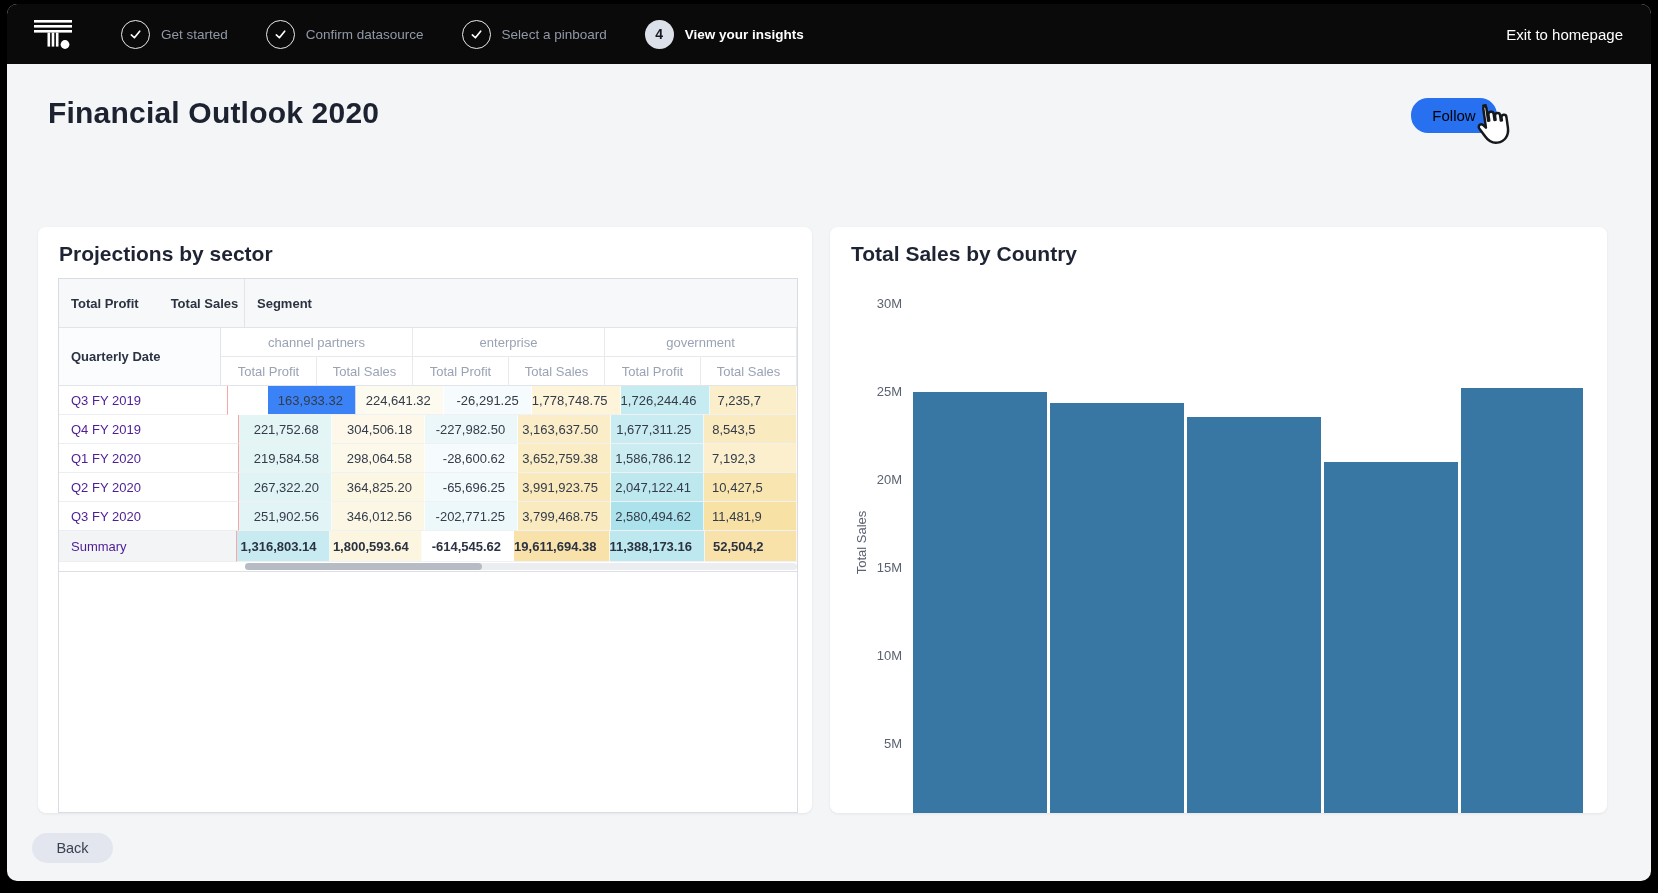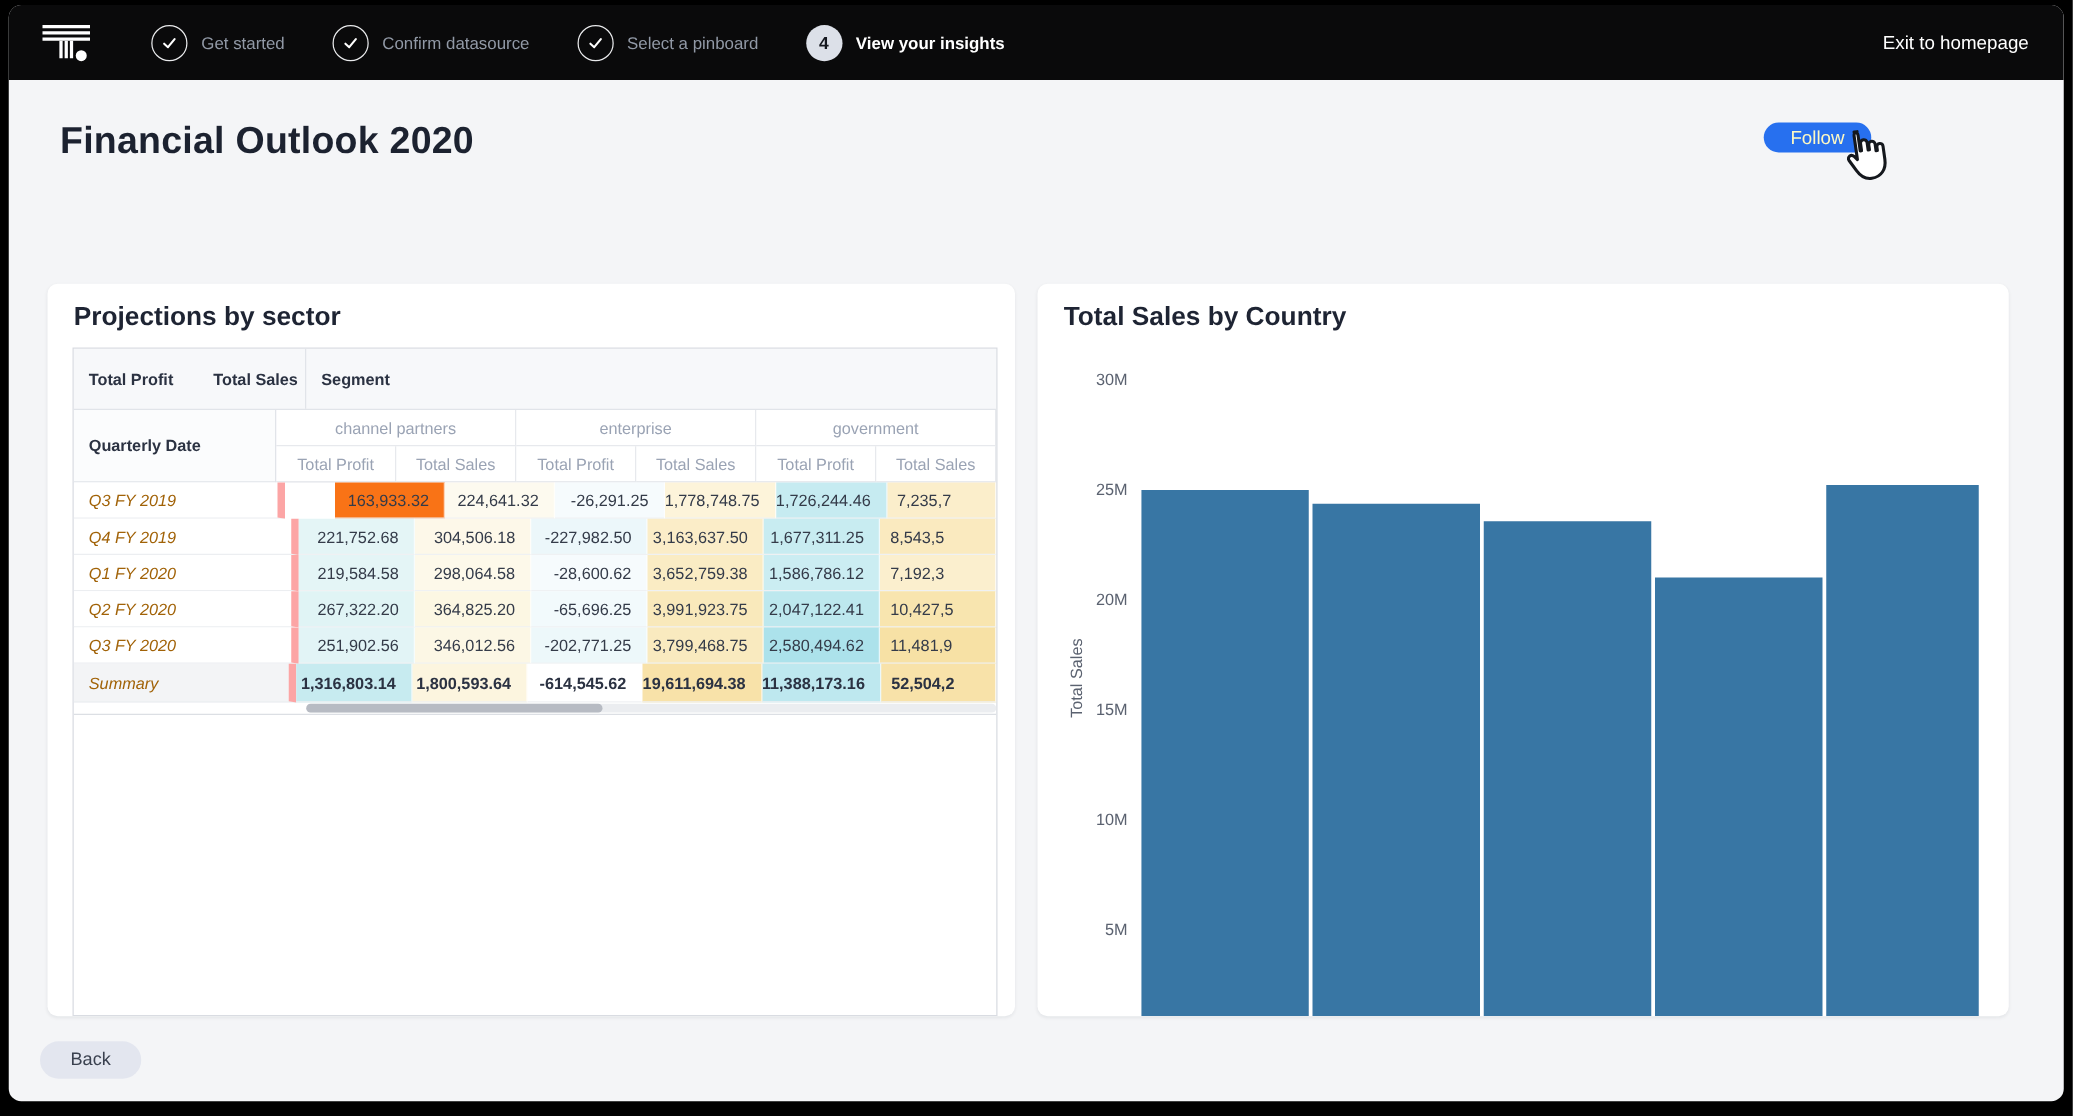--- a/index.html
+++ b/index.html
@@ -13,21 +13,21 @@
   .step { display:flex; align-items:center; gap:11px; cursor:default; }
   .step-circle { width:29px; height:29px; border-radius:50%; border:1.5px solid #e9eaec; display:flex; align-items:center; justify-content:center; }
   .step-circle svg { width:13px; height:13px; }
   .step.active .step-circle { border:none; background:#dce0e8; color:#15181f; font-size:14px; font-weight:bold; }
   .step-label { color:#9199a6; font-size:13.5px; }
   .step.active .step-label { color:#ffffff; font-weight:bold; }
   .exit { position:absolute; right:28px; color:#ffffff; font-size:15px; cursor:pointer; }
 
   
   .page-title { position:absolute; left:41px; top:92px; font-size:30px; font-weight:bold; color:#1c2230; letter-spacing:0.2px; }
-  .follow { position:absolute; left:1404px; top:94px; width:86px; height:24px; border:none; border-radius:17px; background:#2770ef; color:#fef9c3; font-size:15px; font-family:inherit; cursor:pointer; }
+  .follow { position:absolute; left:1404px; top:94px; width:86px; height:35px; border:none; border-radius:17px; background:#2770ef; color:#000000; font-size:15px; font-family:inherit; cursor:pointer; }
   .cursor-hand { position:absolute; left:1462px; top:98px; width:46px; height:46px; pointer-events:none; z-index:5; }
 
   
   .card { position:absolute; top:223px; height:586px; background:#fff; border-radius:8px; box-shadow:0 1px 3px rgba(16,24,40,0.07); overflow:hidden; }
   .card-left  { left:31px;  width:774px; }
   .card-right { left:823px; width:777px; }
   .card-title { position:absolute; left:21px; top:15px; font-size:21px; font-weight:bold; color:#1e2433; }
 
   
   .tbl { position:absolute; left:20px; top:51px; width:740px; bottom:0; border:1px solid #d9dce2; background:#fff; overflow:hidden; font-size:13px; }
@@ -36,21 +36,21 @@
   .t-corner span { font-weight:bold; color:#2b3242; }
   .t-segment { flex:1; display:flex; align-items:center; padding-left:12px; font-weight:bold; color:#2b3242; }
   .t-row2 { display:flex; height:58px; }
   .t-quarter { width:186px; border-right:1px solid #e1e4e9; border-bottom:1px solid #e1e4e9; display:flex; align-items:center; padding-left:12px; font-weight:bold; color:#2b3242; background:#fbfcfd; }
   .t-gw { flex:1; }
   .t-groups, .t-subs { display:flex; height:29px; }
   .t-gcell { width:192px; border-right:1px solid #e7e9ed; border-bottom:1px solid #e7e9ed; display:flex; align-items:center; justify-content:center; color:#9aa3b4; }
   .t-scell { width:96px; border-right:1px solid #e7e9ed; border-bottom:1px solid #e1e4e9; display:flex; align-items:center; justify-content:center; color:#9aa3b4; }
   .t-drow { display:flex; height:29px; }
   .t-drow.summary { height:31px; }
-  .t-rlabel { width:186px; border-right:6px solid #fca5a5; border-bottom:1px solid #eceef1; display:flex; align-items:center; padding-left:12px; color:#a16207; background:#fff;font-style:italic; }
+  .t-rlabel { width:186px; border-right:1px solid #fca5a5; border-bottom:1px solid #eceef1; display:flex; align-items:center; padding-left:12px; color:#4c1d95; background:#fff; }
   .summary .t-rlabel { background:#f3f4f6; }
   .t-cell { width:96px; border-right:1px solid rgba(255,255,255,0.7); border-bottom:1px solid #eff1f3; display:flex; align-items:center; justify-content:flex-end; padding-right:12px; color:#343b49; }
   .t-cell.clip { justify-content:flex-start; padding-left:8px; padding-right:0; }
   .summary .t-cell { font-weight:bold; color:#2b3242; }
   .t-scroll { position:relative; height:10px; border-bottom:1px solid #dcdfe4; }
   .t-track { position:absolute; left:186px; right:0; top:1px; height:7px; background:#ebedf0; border-radius:4px; }
   .t-thumb { position:absolute; left:186px; top:1px; width:237px; height:7px; background:#b7bbc3; border-radius:4px; cursor:pointer; }
 
   
   .ylabel { position:absolute; left:-14px; top:308px; width:90px; text-align:center; transform:rotate(-90deg); color:#5b6270; font-size:13px; }
@@ -146,21 +146,21 @@
               <div class="t-scell">Total Profit</div>
               <div class="t-scell">Total Sales</div>
               <div class="t-scell">Total Profit</div>
               <div class="t-scell">Total Sales</div>
             </div>
         </div>
       </div>
       <div id="t-body">
           <div class="t-drow">
             <div class="t-rlabel">Q3 FY 2019</div>
-            <div class="t-cell" style="background: #f97316; margin-left: 40px;">163,933.32</div>
+            <div class="t-cell" style="background: #3b82f6; margin-left: 40px;">163,933.32</div>
             <div class="t-cell" style="background: rgb(253, 250, 239);">224,641.32</div>
             <div class="t-cell" style="background: rgb(246, 251, 253);">-26,291.25</div>
             <div class="t-cell" style="background: rgb(253, 244, 218);">1,778,748.75</div>
             <div class="t-cell" style="background: rgb(198, 235, 241);">1,726,244.46</div>
             <div class="t-cell clip" style="background: rgb(251, 238, 203);">7,235,7</div>
           </div>
           <div class="t-drow">
             <div class="t-rlabel">Q4 FY 2019</div>
             <div class="t-cell" style="background: rgb(228, 245, 246);">221,752.68</div>
             <div class="t-cell" style="background: rgb(253, 248, 233); padding-left: 12px;">304,506.18</div>

